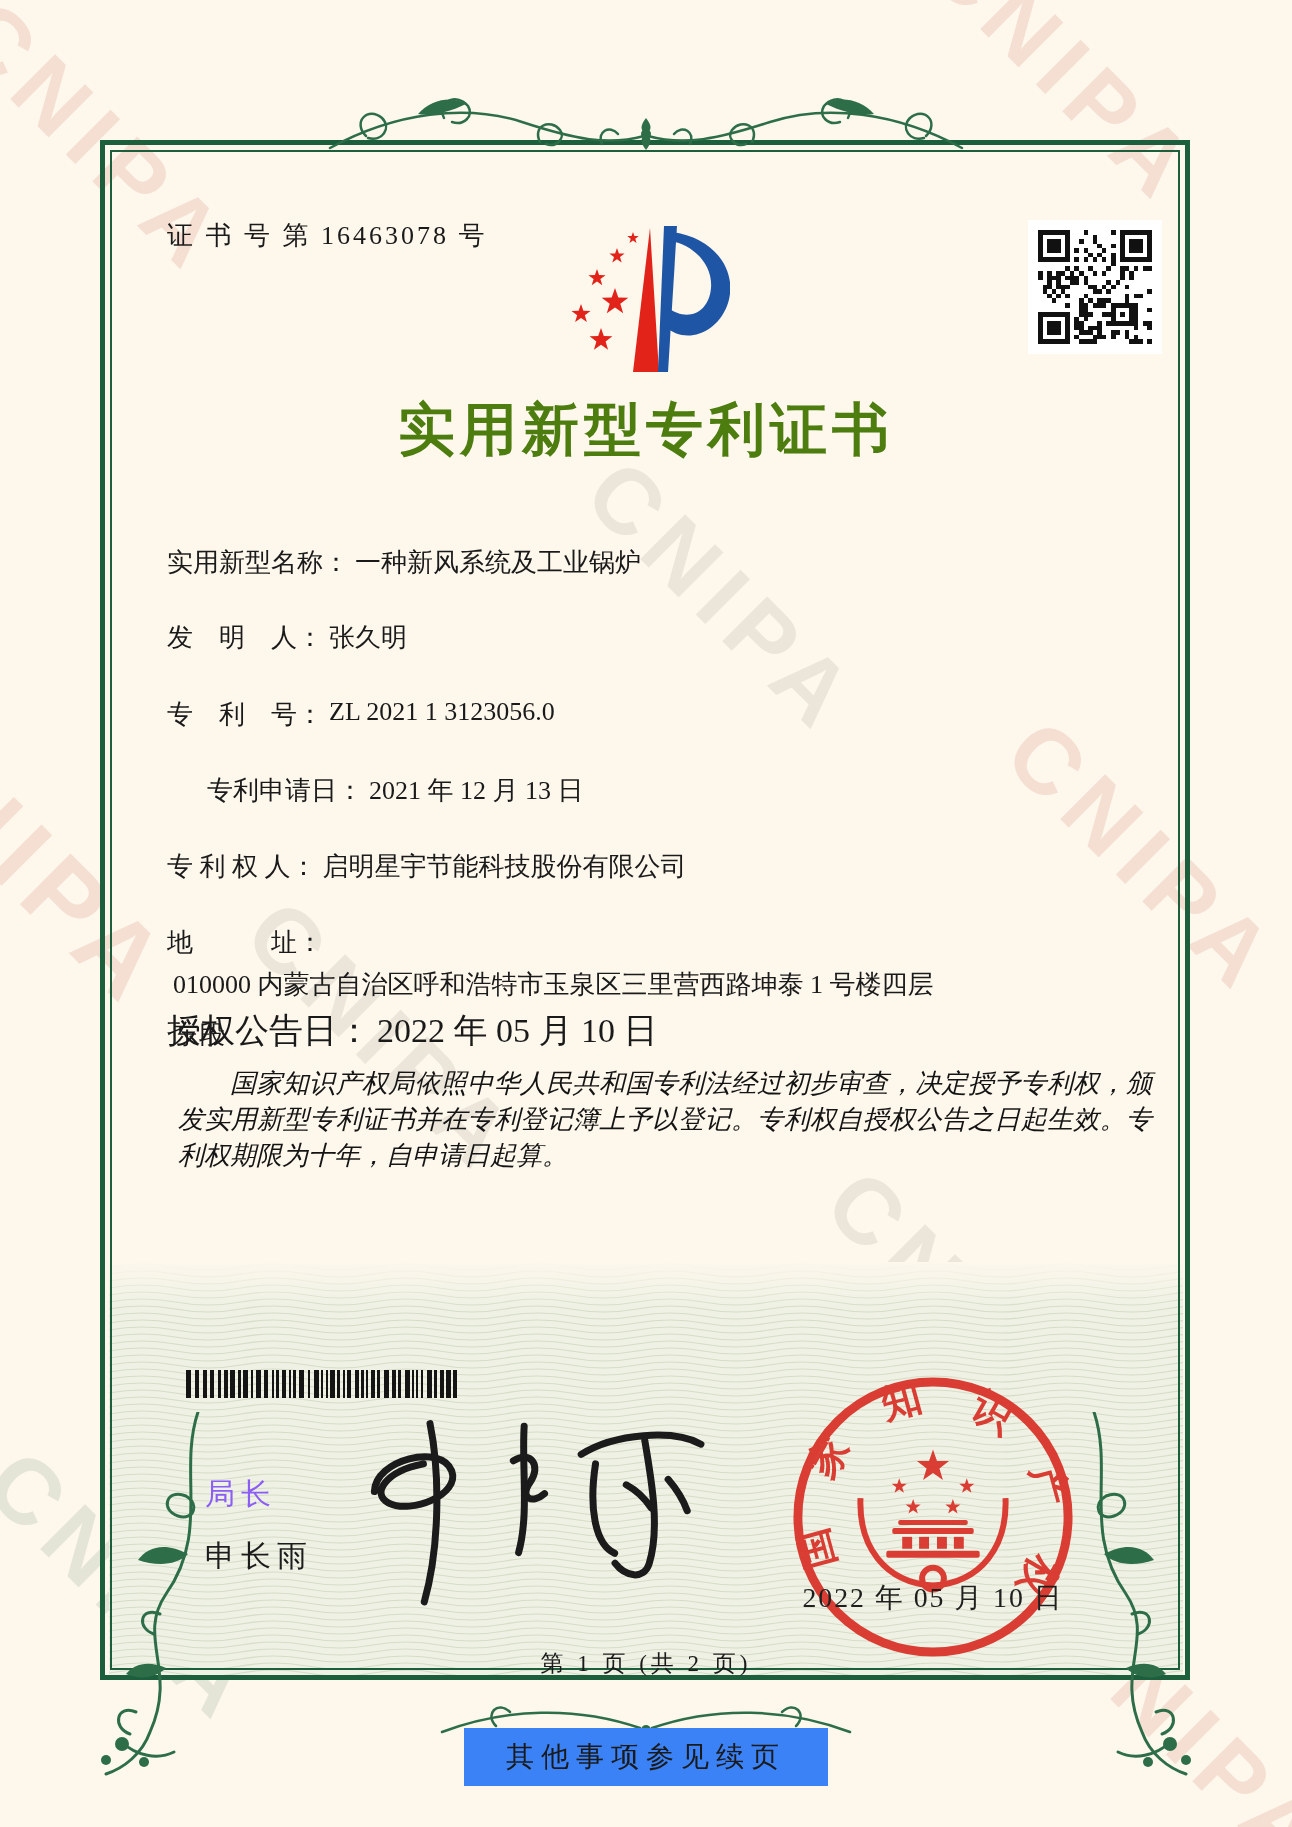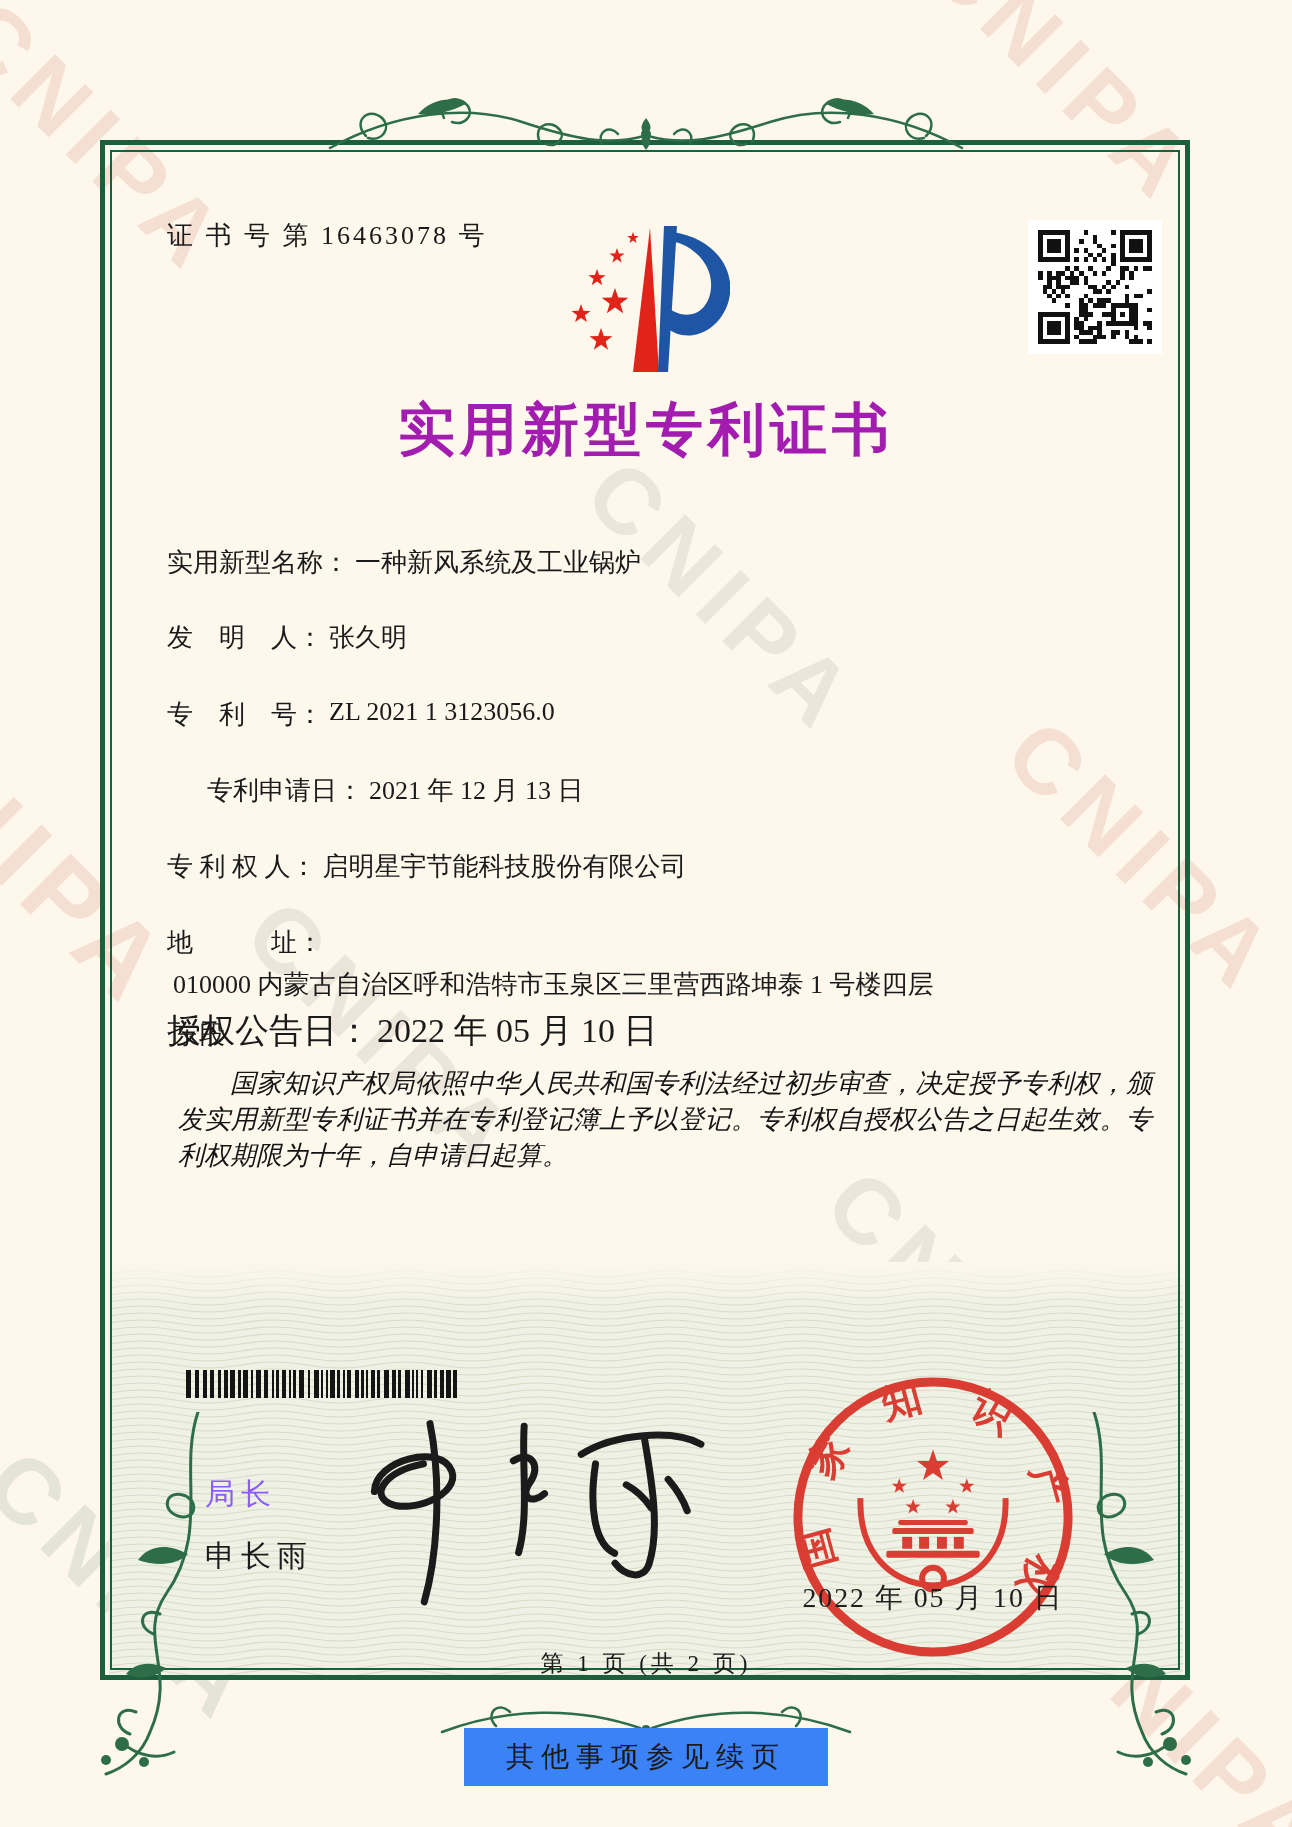--- a/index.html
+++ b/index.html
@@ -29,21 +29,21 @@
   .wave-band{position:absolute; left:109px; top:1262px; width:1074px; height:414px; z-index:1; background:#eef1e4;}
   .wave-fade{position:absolute; left:0; top:0; width:100%; height:46px;
     background:linear-gradient(#fdf7ec, rgba(253,247,236,0));}
   
   .cert-no{position:absolute; left:167px; top:218px; font-size:26px; letter-spacing:3px; z-index:4;}
   .logo{position:absolute; left:555px; top:222px; z-index:4;}
   .qr-box{position:absolute; left:1028px; top:220px; width:134px; height:134px; background:#fff; z-index:4;}
   .qr-box svg{position:absolute; left:10px; top:10px;}
   .doc-title{
     position:absolute; left:0; right:0; top:392px; text-align:center;
-    font-size:57px; font-weight:700; letter-spacing:5px; color:#a21caf; z-index:4;
+    font-size:57px; font-weight:700; letter-spacing:5px; color:#4d7c0f; z-index:4;
   }
   .field{position:absolute; left:167px; font-size:26px; z-index:4; display:flex; align-items:flex-start;}
   .field .lbl{white-space:pre; flex:none;}
   .field .val{margin-left:6px; width:770px; line-height:50px;}
   .field.single .val{width:auto; line-height:normal;}
   .grant-row{position:absolute; left:167px; top:1008px; width:980px; font-size:34px; z-index:4; display:flex;}
   .grant-row .g2{position:absolute; left:480px; top:0; display:flex;}
   .grant-row .lbl{white-space:pre;}
   .grant-row .val{margin-left:6px;}
   .body-text{position:absolute; left:178px; top:1066px; width:974px; z-index:4;font-style:italic;}

